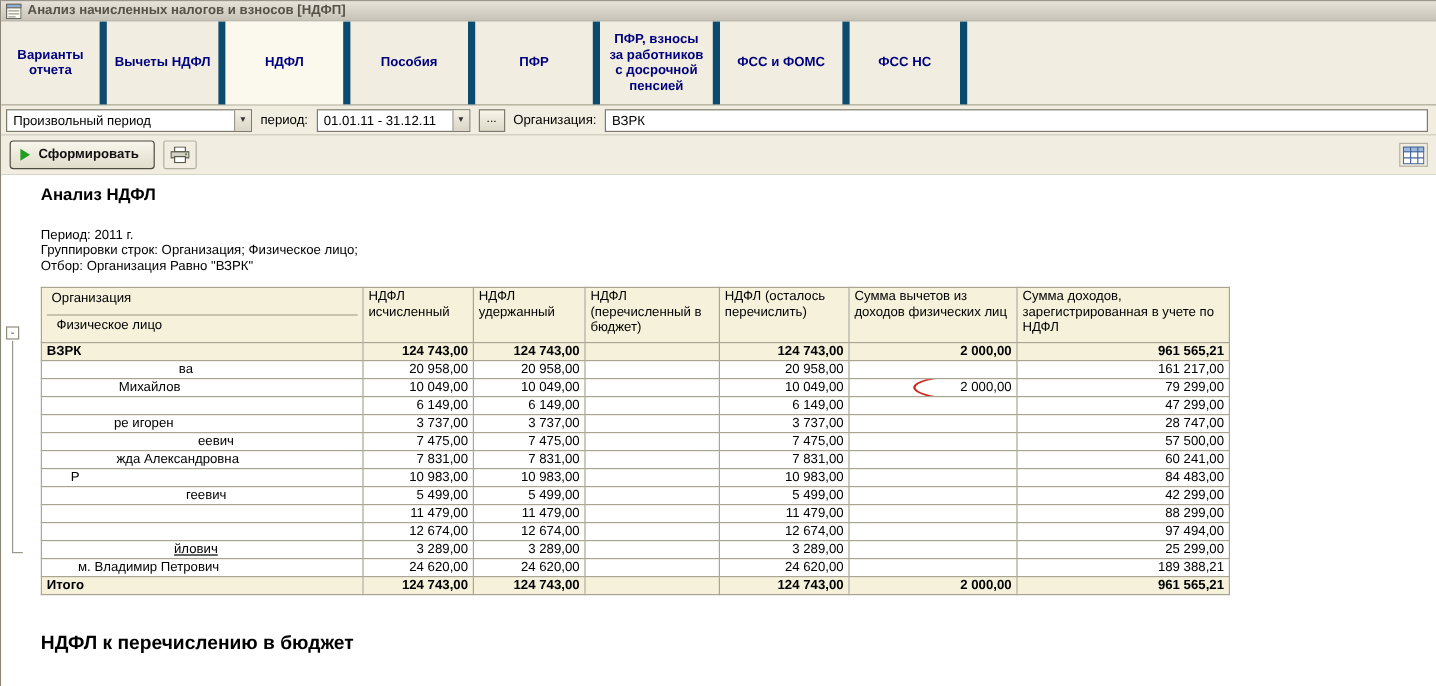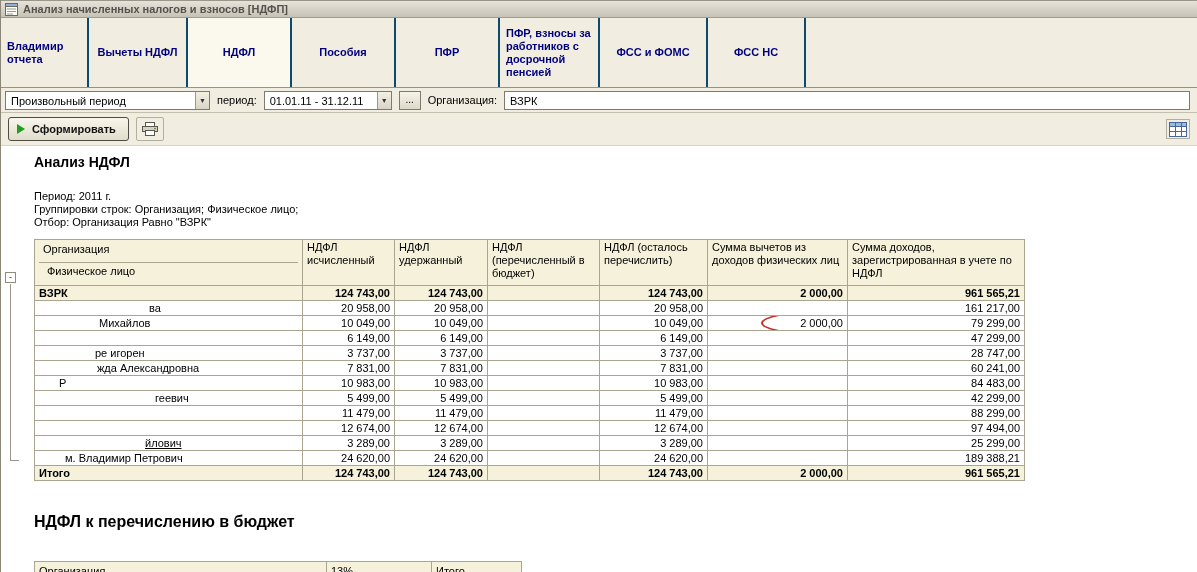--- a/index.html
+++ b/index.html
@@ -16,22 +16,22 @@
   .titlebar {
     height:18px; display:flex; align-items:center; gap:5px; padding:0 4px;
     background:linear-gradient(#e6e3da,#c6c2b6);
     border-top:1px solid #9a968a; border-bottom:1px solid #a09c90;
   }
   .titlebar .win-title { font-size:11px; font-weight:bold; color:#55524a; white-space:nowrap; }
 
   
   .tabbar { height:70px; background:#f1eee1; display:flex; border-bottom:1px solid #97937f; }
   .tab {
-    border-right:2px solid #0c4a6e; color:#00007f; font-weight:bold; font-size:11px;
-    display:flex; align-items:center; justify-content:center; 
+    border-right:6px solid #0c4a6e; color:#00007f; font-weight:bold; font-size:11px;
+    display:flex; align-items:center; justify-content:center; text-align:center;
     padding:0 6px; cursor:pointer; line-height:13px;
   }
   .tab:nth-child(1){ width:88px; }
   .tab:nth-child(2){ width:99px; }
   .tab:nth-child(3){ width:104px; }
   .tab:nth-child(4){ width:104px; }
   .tab:nth-child(5){ width:104px; }
   .tab:nth-child(6){ width:100px; }
   .tab:nth-child(7){ width:108px; }
   .tab:nth-child(8){ width:98px; }
@@ -134,21 +134,21 @@
       <rect x="0.5" y="0.5" width="12" height="12" fill="#fdfdf5" stroke="#6b6a60"></rect>
       <rect x="0.5" y="0.5" width="12" height="3" fill="#8fb0d8" stroke="#6b6a60"></rect>
       <line x1="2" y1="6" x2="11" y2="6" stroke="#9a9a90"></line>
       <line x1="2" y1="8.5" x2="11" y2="8.5" stroke="#9a9a90"></line>
       <line x1="2" y1="11" x2="8" y2="11" stroke="#9a9a90"></line>
     </svg>
     <span class="win-title">Анализ начисленных налогов и взносов [НДФП]</span>
   </div>
 
   <div class="tabbar">
-      <div class="tab">Владимир отчета</div>
+      <div class="tab">Варианты отчета</div>
       <div class="tab">Вычеты НДФЛ</div>
       <div class="tab active">НДФЛ</div>
       <div class="tab">Пособия</div>
       <div class="tab">ПФР</div>
       <div class="tab">ПФР, взносы за работников с досрочной пенсией</div>
       <div class="tab">ФСС и ФОМС</div>
       <div class="tab">ФСС НС</div>
     </div>
 
   <div class="filterbar">
@@ -270,20 +270,29 @@
             <tr>
               <td class="c-name" style="padding-left: 60px;">ре игорен</td>
               <td class="num">3 737,00</td>
               <td class="num">3 737,00</td>
               <td class="num"></td>
               <td class="num">3 737,00</td>
               <td class="num"></td>
               <td class="num">28 747,00</td>
             </tr>
             <tr>
+              <td class="c-name" style="padding-left: 130px;">еевич</td>
+              <td class="num">7 475,00</td>
+              <td class="num">7 475,00</td>
+              <td class="num"></td>
+              <td class="num">7 475,00</td>
+              <td class="num"></td>
+              <td class="num">57 500,00</td>
+            </tr>
+            <tr>
               <td class="c-name" style="padding-left: 62px;">жда Александровна</td>
               <td class="num">7 831,00</td>
               <td class="num">7 831,00</td>
               <td class="num"></td>
               <td class="num">7 831,00</td>
               <td class="num"></td>
               <td class="num">60 241,00</td>
             </tr>
             <tr>
               <td class="c-name" style="padding-left: 24px;">Р</td>

